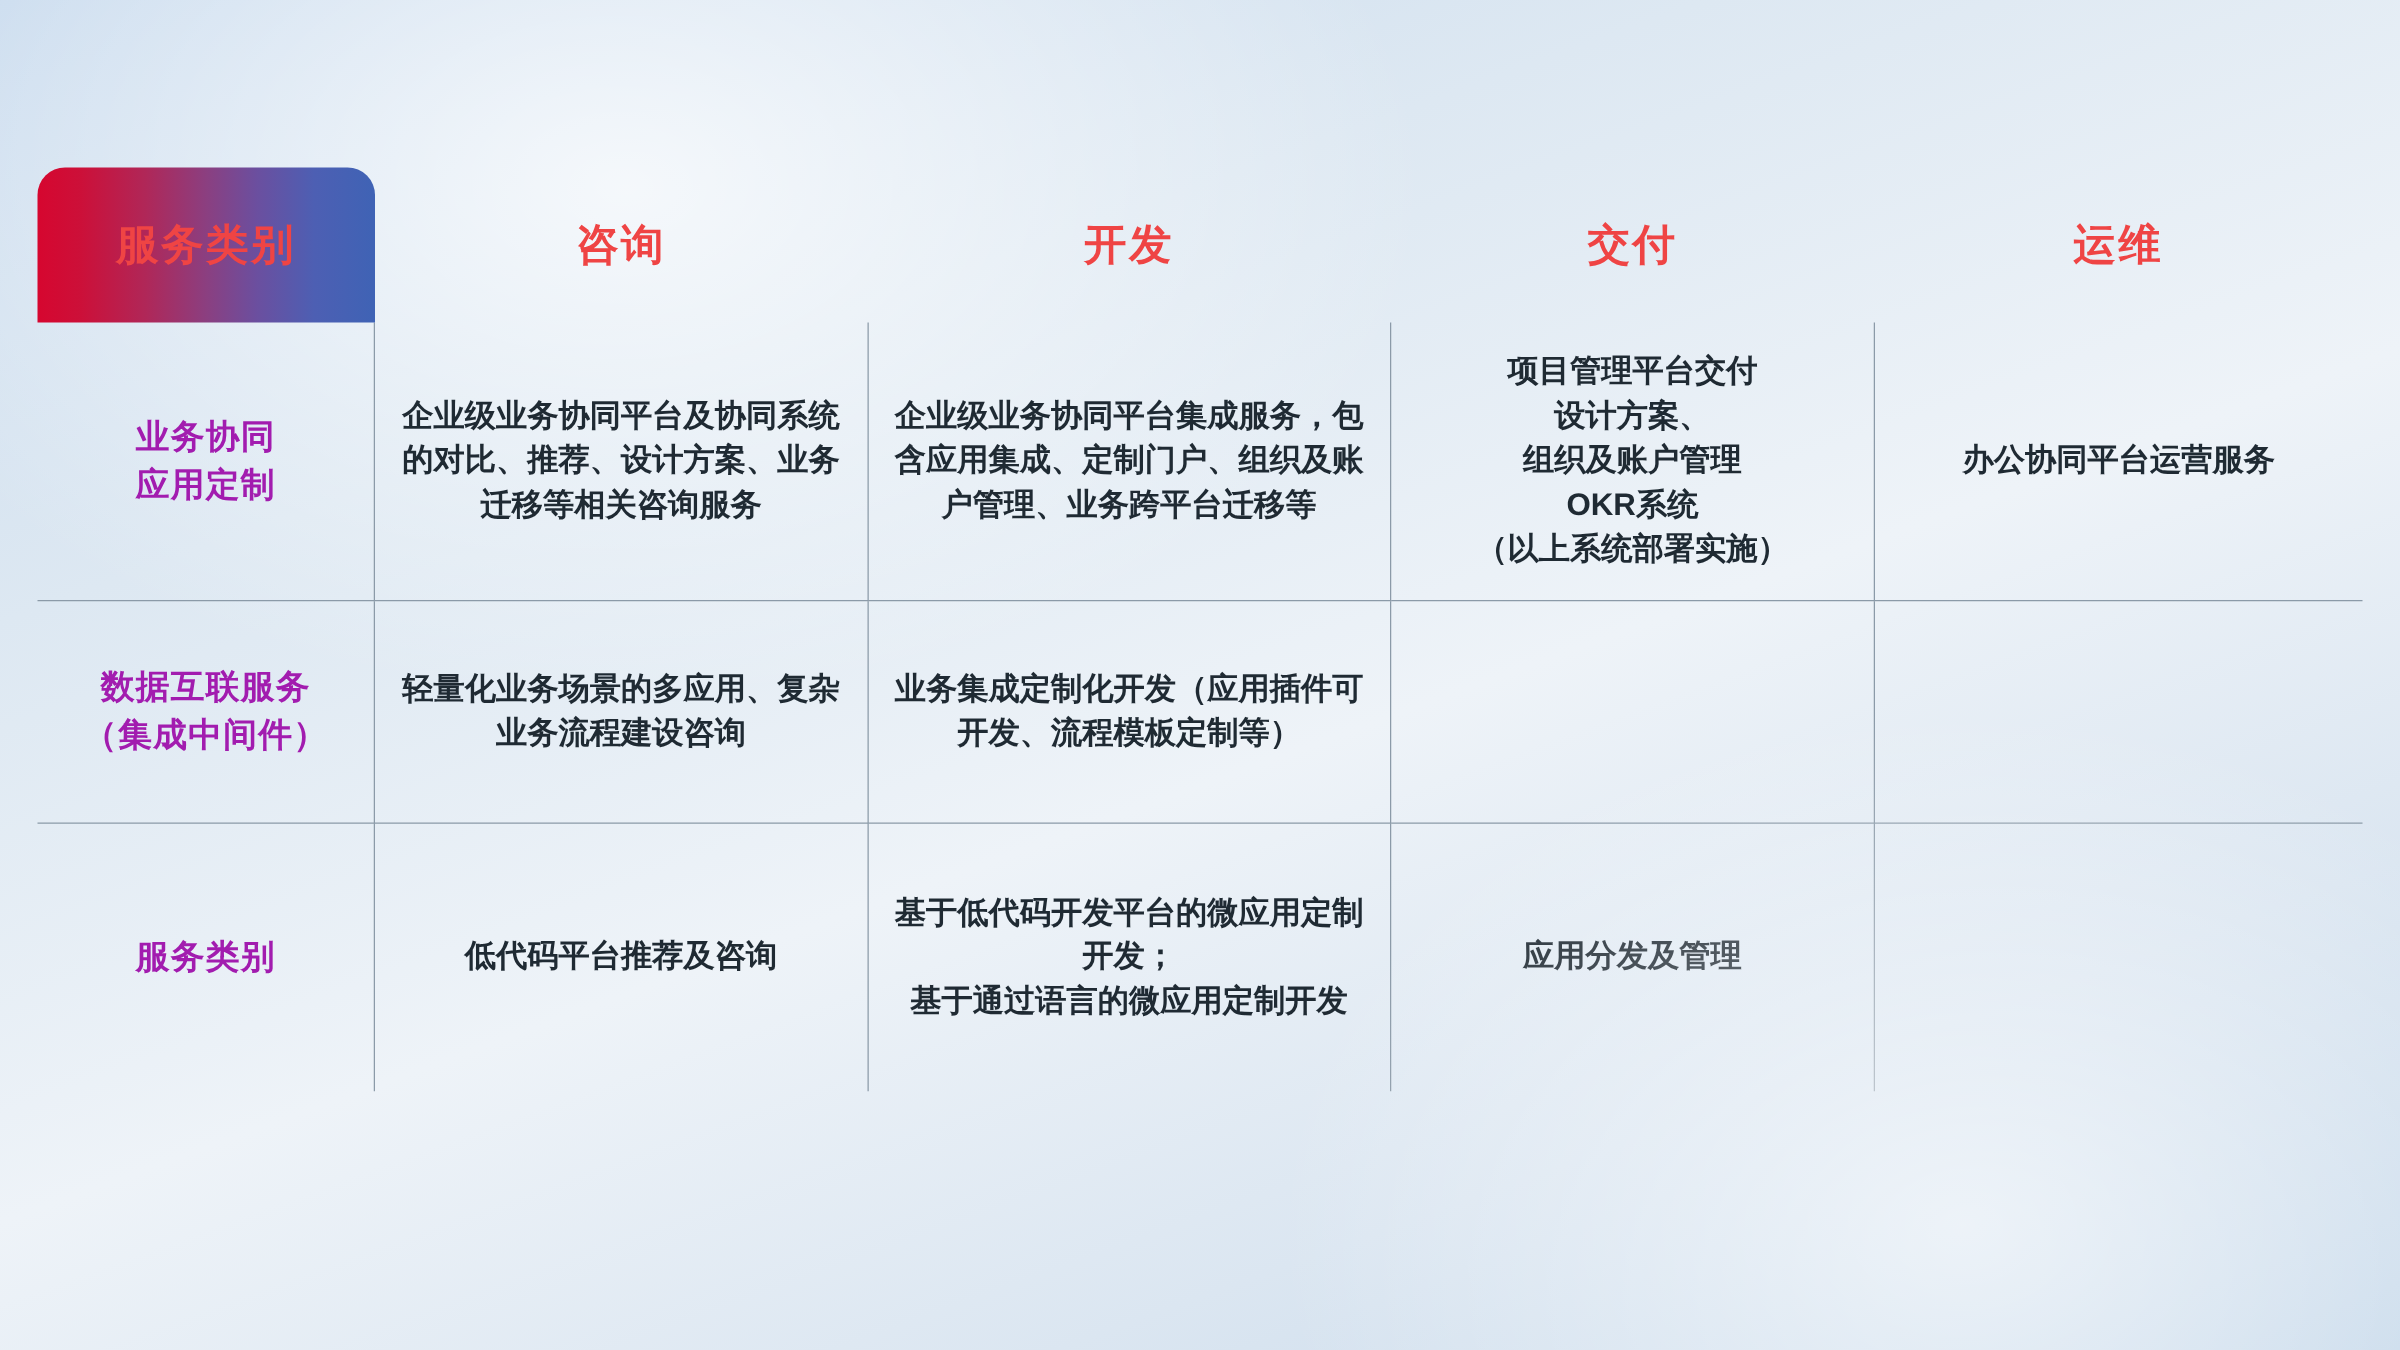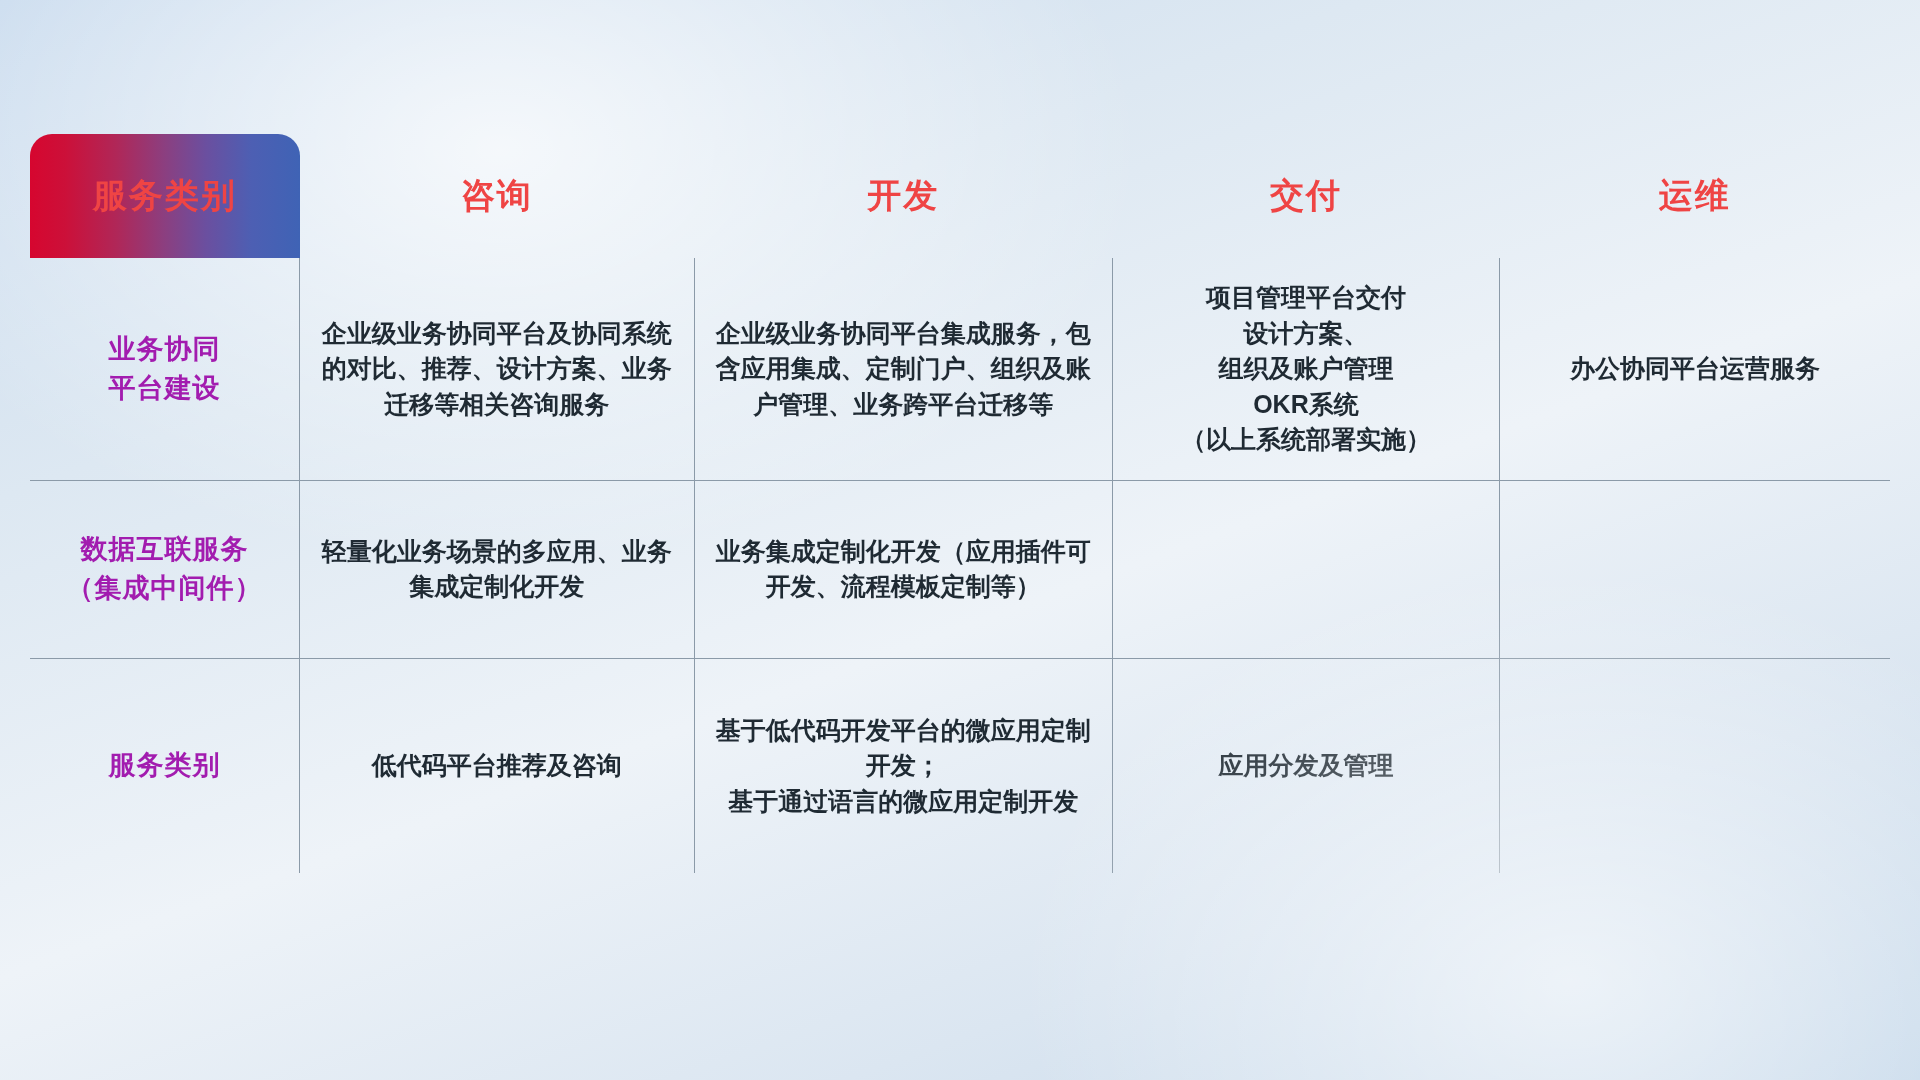--- a/index.html
+++ b/index.html
@@ -134,40 +134,40 @@
         <th>
           <span>运维</span>
         </th>
       </tr>
     </thead>
     <tbody>
 
       <tr class="r1">
         <td>
           <div>业务协同</div>
-          <div>平台建设</div>
+          <div>应用定制</div>
         </td>
         <td>企业级业务协同平台及协同系统的对比、推荐、设计方案、业务迁移等相关咨询服务</td>
         <td>企业级业务协同平台集成服务，包含应用集成、定制门户、组织及账户管理、业务跨平台迁移等</td>
         <td>
           <div>项目管理平台交付</div>
           <div>设计方案、</div>
           <div>组织及账户管理</div>
           <div>OKR系统</div>
           <div>（以上系统部署实施）</div>
         </td>
         <td>办公协同平台运营服务</td>
       </tr>
 
       <tr class="r2">
         <td>
           <div>数据互联服务</div>
           <div>（集成中间件）</div>
         </td>
-        <td>轻量化业务场景的多应用、业务集成定制化开发</td>
+        <td>轻量化业务场景的多应用、复杂业务流程建设咨询</td>
         <td>业务集成定制化开发（应用插件可开发、流程模板定制等）</td>
         <td></td>
         <td></td>
       </tr>
 
       <tr class="r3">
         <td>
           <div>服务类别</div>
         </td>
         <td>低代码平台推荐及咨询</td>

